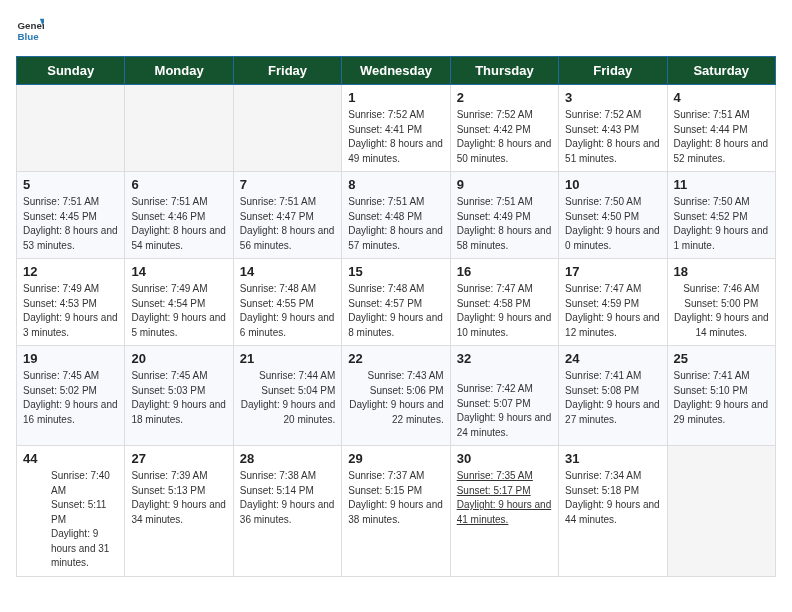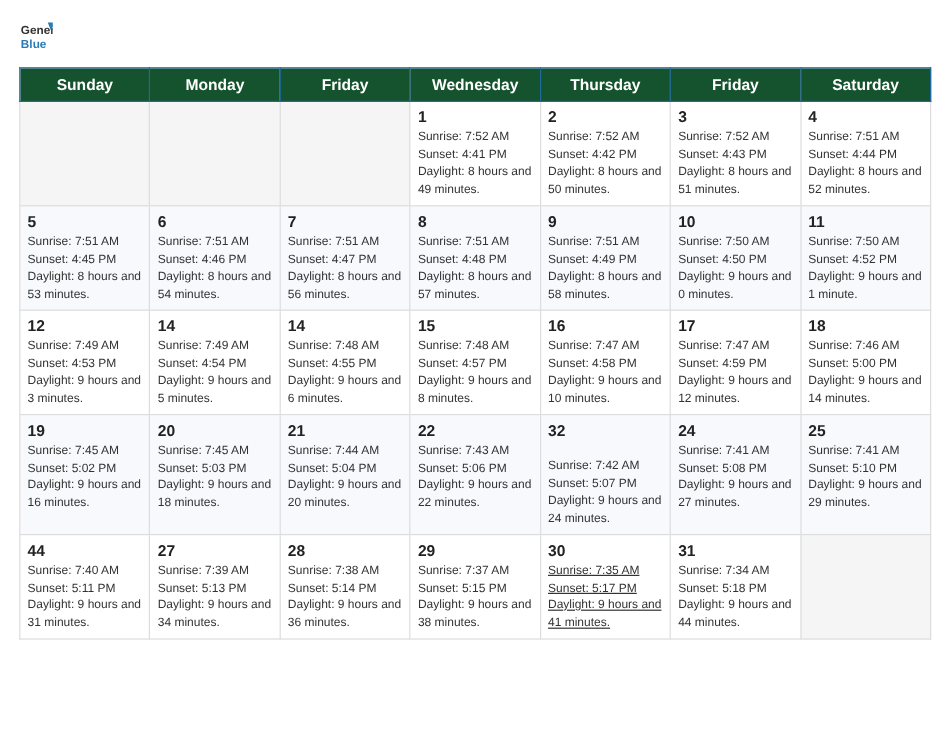--- a/index.html
+++ b/index.html
@@ -215,47 +215,47 @@
 Daylight: 9 hours and 10 minutes.</div>
         </td>
         <td>
           <div class="day-num">17</div>
           <div class="day-info" style="white-space: pre-line;">Sunrise: 7:47 AM
 Sunset: 4:59 PM
 Daylight: 9 hours and 12 minutes.</div>
         </td>
         <td>
           <div class="day-num">18</div>
-          <div class="day-info" style="white-space: pre-line;">Sunrise: 7:46 AM
+          <div class="day-info" style="white-space: pre-line; text-align: center;">Sunrise: 7:46 AM
 Sunset: 5:00 PM
 Daylight: 9 hours and 14 minutes.</div>
         </td>
       </tr>
       <tr>
         <td>
           <div class="day-num">19</div>
           <div class="day-info" style="white-space: pre-line;">Sunrise: 7:45 AM
 Sunset: 5:02 PM
 Daylight: 9 hours and 16 minutes.</div>
         </td>
         <td>
           <div class="day-num">20</div>
           <div class="day-info" style="white-space: pre-line;">Sunrise: 7:45 AM
 Sunset: 5:03 PM
 Daylight: 9 hours and 18 minutes.</div>
         </td>
         <td>
           <div class="day-num">21</div>
-          <div class="day-info" style="white-space: pre-line;">Sunrise: 7:44 AM
+          <div class="day-info" style="white-space: pre-line; text-align: right;">Sunrise: 7:44 AM
 Sunset: 5:04 PM
 Daylight: 9 hours and 20 minutes.</div>
         </td>
         <td>
           <div class="day-num">22</div>
-          <div class="day-info" style="white-space: pre-line;">Sunrise: 7:43 AM
+          <div class="day-info" style="white-space: pre-line; text-align: right;">Sunrise: 7:43 AM
 Sunset: 5:06 PM
 Daylight: 9 hours and 22 minutes.</div>
         </td>
         <td>
           <div class="day-num">32</div>
           <div class="day-info" style="white-space: pre-line; margin-top: 16px;">Sunrise: 7:42 AM
 Sunset: 5:07 PM
 Daylight: 9 hours and 24 minutes.</div>
         </td>
         <td>
@@ -267,21 +267,21 @@
         <td>
           <div class="day-num">25</div>
           <div class="day-info" style="white-space: pre-line;">Sunrise: 7:41 AM
 Sunset: 5:10 PM
 Daylight: 9 hours and 29 minutes.</div>
         </td>
       </tr>
       <tr>
         <td>
           <div class="day-num">44</div>
-          <div class="day-info" style="white-space: pre-line;">Sunrise: 7:40 AM
+          <div class="day-info" style="white-space: pre-line; margin-left: 28px;">Sunrise: 7:40 AM
 Sunset: 5:11 PM
 Daylight: 9 hours and 31 minutes.</div>
         </td>
         <td>
           <div class="day-num">27</div>
           <div class="day-info" style="white-space: pre-line;">Sunrise: 7:39 AM
 Sunset: 5:13 PM
 Daylight: 9 hours and 34 minutes.</div>
         </td>
         <td>

